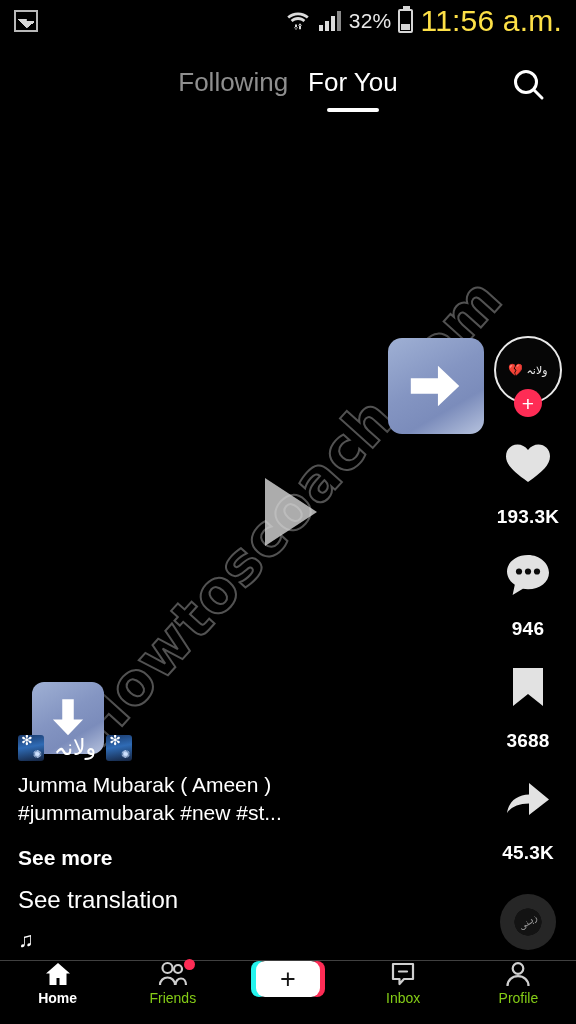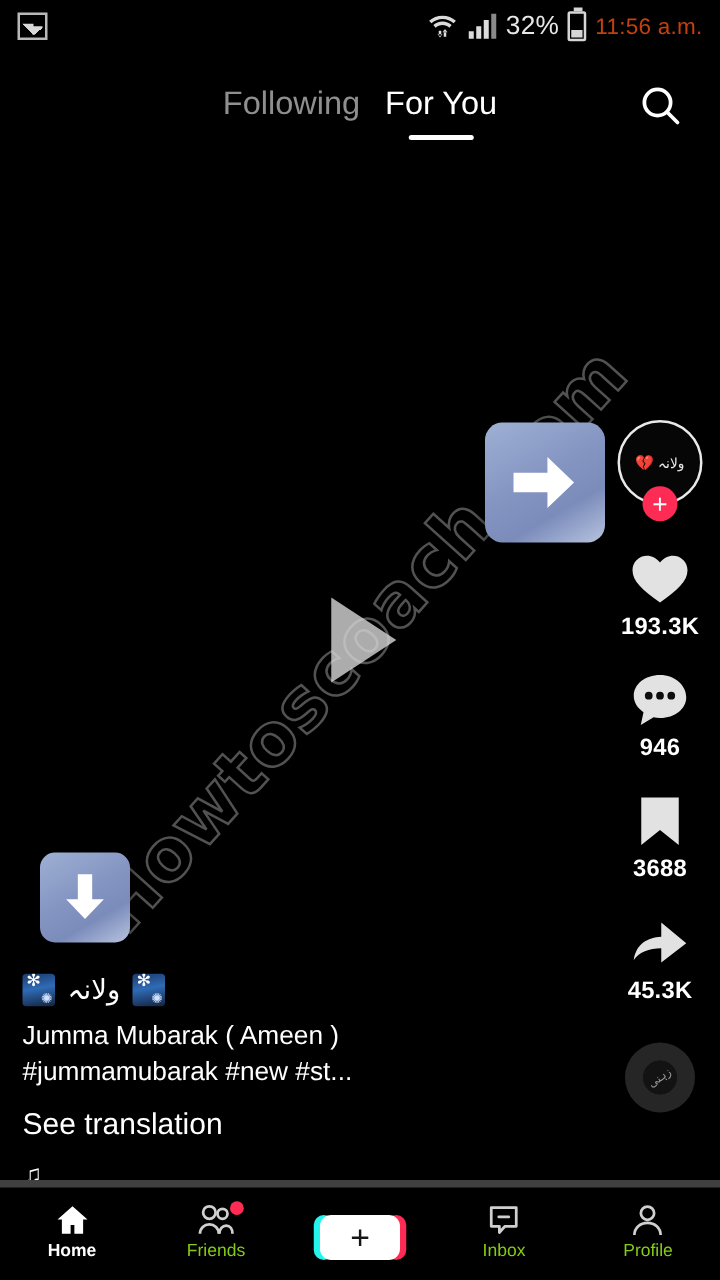--- a/index.html
+++ b/index.html
@@ -18,21 +18,21 @@
   .sb-left{ display:flex; align-items:center; gap:8px; }
   .sb-right{ margin-left:auto; display:flex; align-items:center; gap:7px; }
   .gallery-icon{ width:24px; height:22px; border:2px solid #b9b9b9; display:block; position:relative; }
   .gallery-icon::after{
     content:""; position:absolute; left:2px; right:2px; bottom:2px; height:9px;
     background:
       linear-gradient(to top right, transparent 48%, #d8d8d8 48%) no-repeat left bottom/55% 100%,
       linear-gradient(to top left, transparent 40%, #d8d8d8 40%) no-repeat right bottom/50% 75%;
   }
   .sb-pct{ font-size:21px; color:#e8e8e8; letter-spacing:.2px; }
-  .sb-time{ font-size:18px; color:#c2410c; letter-spacing:.2px; }
+  .sb-time{ font-size:30px; color:#fde047; letter-spacing:.2px; }
   .batt{ width:15px; height:24px; border:2px solid #d6d6d6; border-radius:2px; position:relative; }
   .batt::before{ content:""; position:absolute; top:-5px; left:3px; width:7px; height:3px; background:#d6d6d6; }
   .batt i{ position:absolute; left:1px; right:1px; bottom:1px; height:32%; background:#d6d6d6; display:block; }
 
   
   .topbar{
     position:absolute; top:48px; left:0; right:0; height:74px; z-index:40;
     display:flex; align-items:center; justify-content:center; gap:20px;
   }
   .tab{ font-size:26px; color:#8f8f8f; position:relative; padding-bottom:6px; }
@@ -90,21 +90,21 @@
   .avatar-name{ font-size:11px; color:#e6e6e6; direction:rtl; font-family:"DejaVu Sans", sans-serif; }
   .avatar-heart{ font-size:12px; line-height:1; }
   .follow-btn{
     position:absolute; left:50%; bottom:-13px; transform:translateX(-50%);
     width:28px; height:28px; border-radius:50%; background:#fe2c55;
     display:flex; align-items:center; justify-content:center;
     color:#fff; font-size:21px; line-height:1; font-weight:400;
   }
   .rail-item{ display:flex; flex-direction:column; align-items:center; margin-bottom:22px; }
   .rail-icon{ height:50px; display:flex; align-items:center; justify-content:center; }
-  .rail-count{ font-size:19px; color:#fff; margin-top:3px; font-weight:600; letter-spacing:.2px; }
+  .rail-count{ font-size:19px; color:#fff; margin-top:18px; font-weight:600; letter-spacing:.2px; }
   .disc{
     width:56px; height:56px; border-radius:50%; margin-top:8px;
     background:radial-gradient(circle at 50% 50%, #131313 0 34%, #262626 35% 100%);
     display:flex; align-items:center; justify-content:center;
   }
   .disc-txt{ font-size:9px; color:#9a9a9a; transform:rotate(-35deg); font-family:"DejaVu Sans", sans-serif; }
 
   
   .caption{
     position:absolute; left:18px; bottom:72px; width:430px; z-index:30;
@@ -125,22 +125,22 @@
   .cap-line{ font-size:21px; color:#fff; line-height:1.35; }
   .cap-line2{ display:flex; align-items:baseline; gap:16px;flex-direction:column; }
   .see-more{ font-size:21px; color:#fff; font-weight:600; white-space:nowrap; }
   .see-trans{ font-size:24px; color:#fff; font-weight:400; margin-top:14px; }
   .music-row{ display:flex; align-items:center; gap:12px; margin-top:14px; }
   .music-note{ font-size:21px; color:#fff; }
   .music-title{ font-size:21px; color:#fff; }
 
   
   .bottomnav{
-    position:absolute; left:0; right:0; bottom:16px; height:64px; background:#000; z-index:40;
-    display:flex; align-items:flex-end; border-top:6px solid #404040;
+    position:absolute; left:0; right:0; bottom:0; height:64px; background:#000; z-index:40;
+    display:flex; align-items:flex-start; border-top:1px solid #404040;
   }
   .nav-item{ flex:1; display:flex; flex-direction:column; align-items:center; justify-content:center; gap:3px; position:relative; }
   .nav-ico{ height:26px; display:flex; align-items:center; justify-content:center; position:relative; }
   .nav-label{ font-size:14px; color:#84cc16; }
   .nav-item.active .nav-label{ color:#fff; font-weight:700; }
   .dot-badge{ position:absolute; top:-2px; right:-7px; width:11px; height:11px; border-radius:50%; background:#fe2c55; }
   .create-btn{
     width:64px; height:36px; border-radius:9px; background:#fff; position:relative;
     display:flex; align-items:center; justify-content:center;
   }
@@ -270,20 +270,21 @@
 
 <div class="caption">
   <div class="handle-row">
     <span class="fw"></span>
     <span class="handle">ولانہ</span>
     <span class="fw"></span>
   </div>
   <div class="cap-line">Jumma Mubarak ( Ameen )</div>
   <div class="cap-line cap-line2">
     <span>#jummamubarak #new #st...</span>
+    <span class="see-more">See more</span>
   </div>
   <div class="see-trans">See translation</div>
   <div class="music-row">
     <span class="music-note">♫</span>
   </div>
 </div>
 
 <div class="bottomnav">
 
   <div class="nav-item active">

